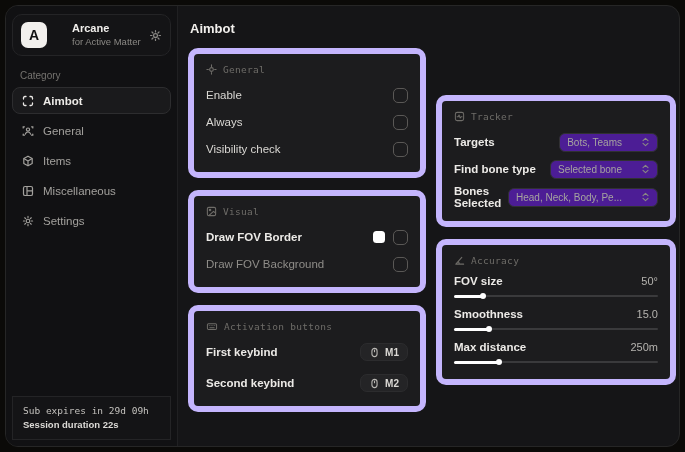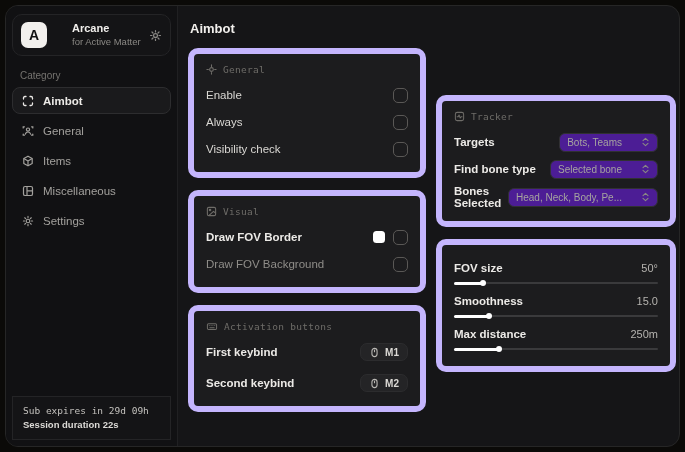--- a/index.html
+++ b/index.html
@@ -343,20 +343,28 @@
               <span class="dicon">
                 <svg width="9" height="10" viewBox="0 0 10 12" fill="none" stroke="currentColor" stroke-width="1.3" stroke-linecap="round" stroke-linejoin="round">
                   <path d="M2 4.4 5 1.6l3 2.8M2 7.6l3 2.8 3-2.8"></path>
                 </svg>
               </span>
             </span>
           </div>
         </div>
 
         <div class="card">
+          <div class="card-header">
+            <span class="hicon">
+              <svg width="11" height="11" viewBox="0 0 12 12" fill="none" stroke="currentColor" stroke-width="1.2" stroke-linecap="round" stroke-linejoin="round">
+                <path d="M2 10h8.5M2 10 8.5 2.5M5.8 10a4.2 4.2 0 0 0-1.2-2.7"></path>
+              </svg>
+            </span>
+            <span>Accuracy</span>
+          </div>
 
           <div class="slider-group">
             <div class="slider-row">
               <span class="slider-label">FOV size</span>
               <span class="slider-value">50°</span>
             </div>
             <div class="slider">
               <div class="slider-track"></div>
               <div class="slider-fill" style="width: 14%;"></div>
             </div>

